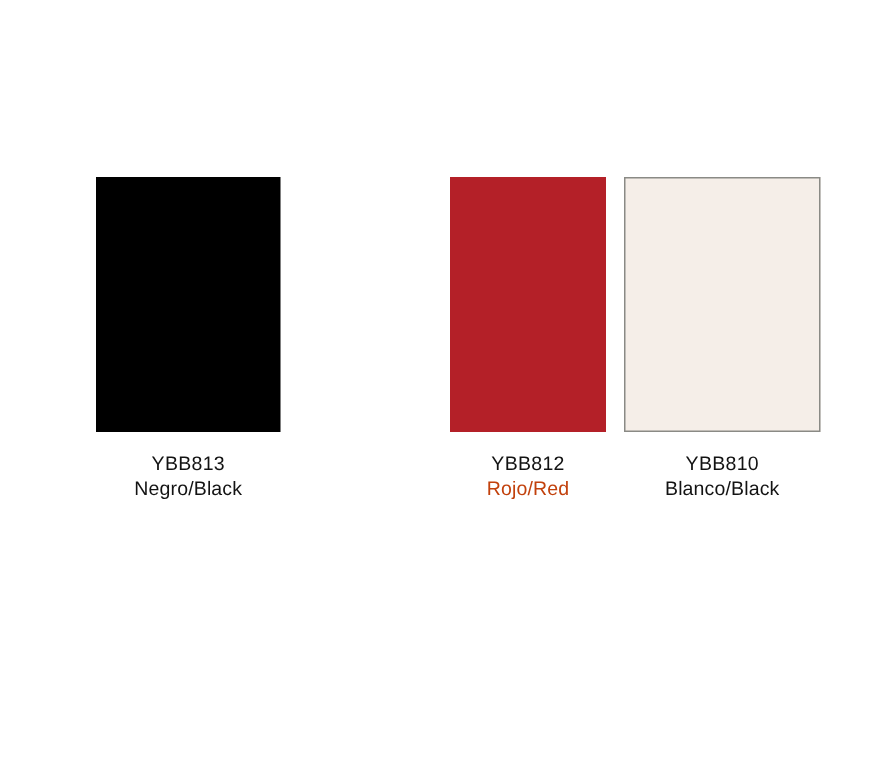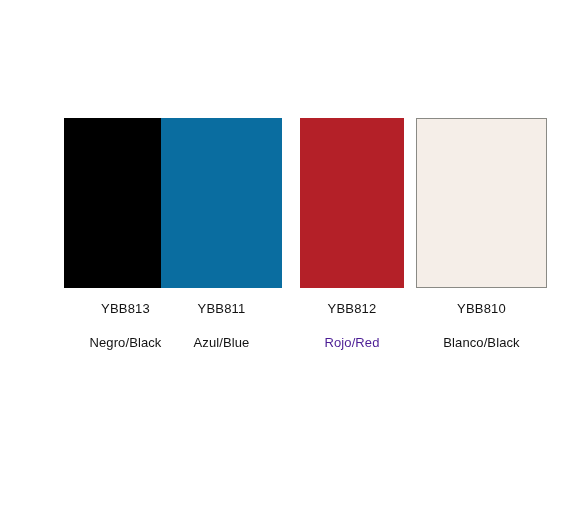--- a/index.html
+++ b/index.html
@@ -47,21 +47,21 @@
   }
   .swatch-code {
     font-size: 13px;
     line-height: 15px;
     margin-top: 13px;
     letter-spacing: 0.2px;
   }
   .swatch-name {
     font-size: 13px;
     line-height: 15px;
-    margin-top: 19px;
+    margin-top: 2px;
     letter-spacing: 0.1px;
   }
   
   .cell-0 { left: 20px;  width: 123px; padding-left: 44px; }
   .cell-1 { left: 161px; width: 121px; }
   .cell-2 { left: 300px; width: 104px; }
   .cell-3 { left: 416px; width: 131px; }
 </style>
 </head>
 <body style="background: rgb(255, 255, 255);">
@@ -70,33 +70,26 @@
   <div class="swatch-row">
 
     <div class="swatch-cell cell-0">
       <div class="swatch-chip" style="background: rgb(0, 0, 0); border: none;"></div>
       <div class="swatch-caption">
         <div class="swatch-code" style="color: rgb(19, 19, 19);">YBB813</div>
         <div class="swatch-name" style="color: rgb(19, 19, 19);">Negro/Black</div>
       </div>
     </div>
 
-    <div class="swatch-cell cell-1">
-      <div class="swatch-chip" style="background: rgb(10, 109, 160); border: none;"></div>
-      <div class="swatch-caption">
-        <div class="swatch-code" style="color: rgb(19, 19, 19);">YBB811</div>
-        <div class="swatch-name" style="color: rgb(19, 19, 19);">Azul/Blue</div>
-      </div>
-    </div>
 
     <div class="swatch-cell cell-2">
       <div class="swatch-chip" style="background: rgb(180, 32, 40); border: none;"></div>
       <div class="swatch-caption">
         <div class="swatch-code" style="color: rgb(19, 19, 19);">YBB812</div>
-        <div class="swatch-name" style="color: #4c1d95;">Rojo/Red</div>
+        <div class="swatch-name" style="color: #c2410c;">Rojo/Red</div>
       </div>
     </div>
 
     <div class="swatch-cell cell-3">
       <div class="swatch-chip" style="background: rgb(245, 238, 232); border: 1px solid rgb(138, 138, 133);"></div>
       <div class="swatch-caption">
         <div class="swatch-code" style="color: rgb(19, 19, 19);">YBB810</div>
         <div class="swatch-name" style="color: rgb(19, 19, 19);">Blanco/Black</div>
       </div>
     </div>

